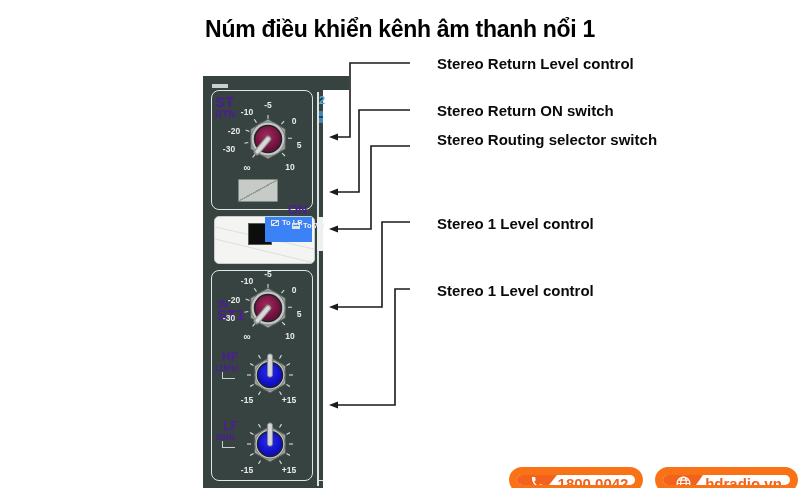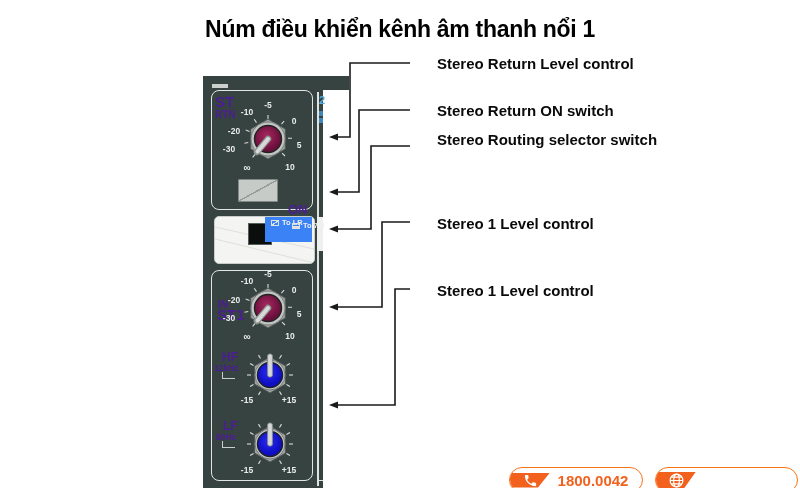--- a/index.html
+++ b/index.html
@@ -49,21 +49,21 @@
   
   .bline{left:317px;top:479.5px;width:6px;height:1.5px;background:#dfe3e0;}
 
   
   .ann{color:#0a0a0a;font-size:15px;font-weight:700;white-space:nowrap;}
 
   
   .connectors{left:0;top:0;pointer-events:none;}
 
   
-  .pill{top:467px;height:26px;border:1px solid #f97316;border-radius:15px;background:#fff;display:flex;align-items:center;overflow:hidden;box-sizing:border-box;}
+  .pill{top:467px;height:26px;border:8px solid #f97316;border-radius:15px;background:#fff;display:flex;align-items:flex-start;overflow:hidden;box-sizing:border-box;}
   .pill-ico{background:#f2611e;width:40px;display:flex;align-items:center;justify-content:center;clip-path:polygon(0 0,100% 0,70% 100%,0 100%);flex:0 0 40px;}
   .pill-txt{flex:1;display:flex;align-items:center;justify-content:center;color:#f2611e;font-size:15px;font-weight:800;padding-right:6px;}
 </style>
 </head>
 <body>
 
 <div class="stage">
 
   <div class="abs title">Núm điều khiển kênh âm thanh nổi 1</div>
 
@@ -268,15 +268,16 @@
   <div class="abs pill" style="left:655px;width:143px;">
     <div class="pill-ico">
       <svg width="17" height="17" viewBox="0 0 24 24" fill="none" stroke="#ffffff" stroke-width="1.7">
         <circle cx="12" cy="12" r="9"></circle>
           <ellipse cx="12" cy="12" rx="4" ry="9"></ellipse>
         <line x1="3" y1="12" x2="21" y2="12"></line>
           <line x1="4.5" y1="7.2" x2="19.5" y2="7.2"></line>
           <line x1="4.5" y1="16.8" x2="19.5" y2="16.8"></line>
       </svg>
     </div>
+    <span class="pill-txt">hdradio.vn</span>
   </div>
 
 </div>
 
 </body></html>

